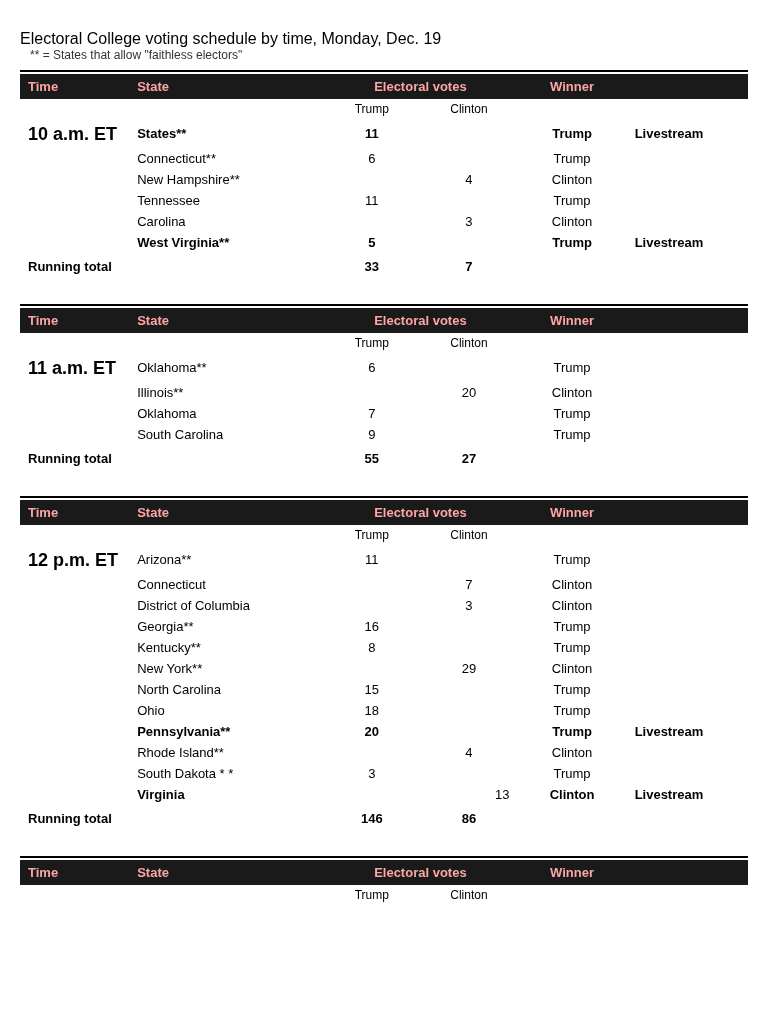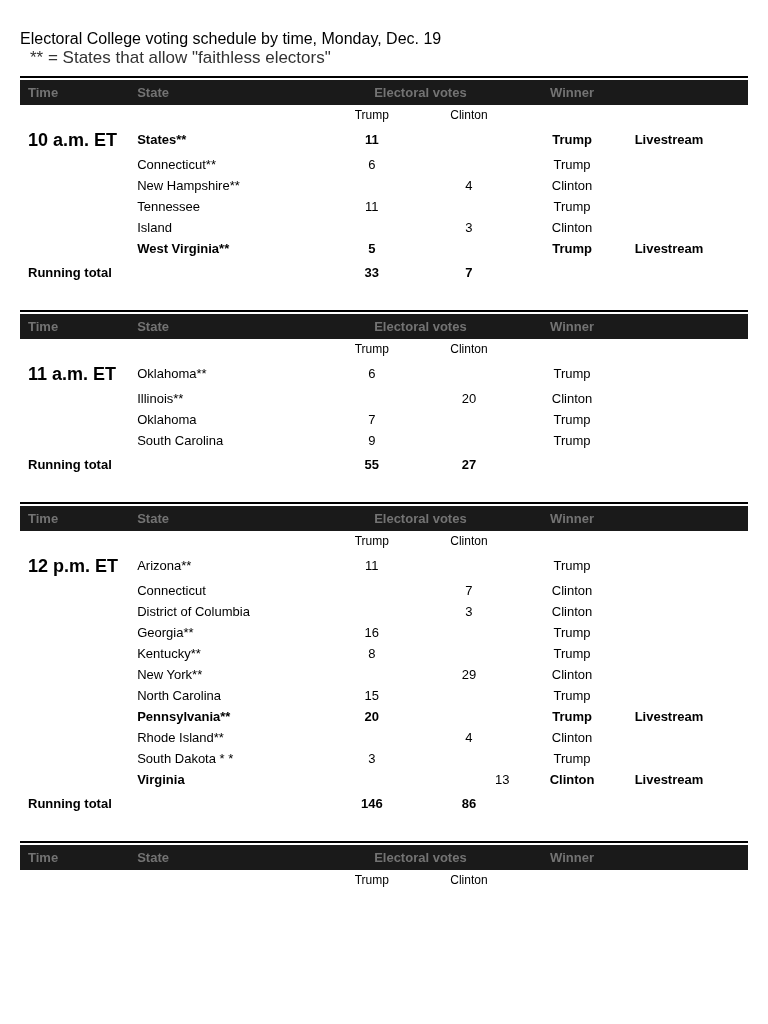--- a/index.html
+++ b/index.html
@@ -11,35 +11,35 @@
       width: 768px;
       min-height: 1024px;
       padding: 30px 20px;
     }
     h1 {
       text-align: left;
       font-size: 16px;
       font-weight: normal;
     }
     .subtitle {
-      font-size: 17px;
+      font-size: 12px;
       color: #333;
       margin-bottom: 8px;
       padding-left: 10px;
     }
     .section {
       margin-bottom: 24px;
     }
     table {
       width: 100%;
       border-collapse: collapse;
     }
     thead tr {
       background: #1a1a1a;
-      color: #737373;
+      color: #fca5a5;
     }
     thead tr th {
       padding: 5px 8px;
       text-align: left;
       font-weight: bold;
       font-size: 13px;
     }
     .subheader-row td {
       padding: 3px 8px;
       font-size: 12px;
@@ -132,21 +132,21 @@
           <tr>
             <td class="col-time time-cell"></td>
             <td class="col-state">Tennessee</td>
             <td class="col-trump">11</td>
             <td class="col-clinton"></td>
             <td class="col-winner">Trump</td>
             <td class="col-extra livestream-label"></td>
           </tr>
           <tr>
             <td class="col-time time-cell"></td>
-            <td class="col-state">Island</td>
+            <td class="col-state">Carolina</td>
             <td class="col-trump"></td>
             <td class="col-clinton">3</td>
             <td class="col-winner">Clinton</td>
             <td class="col-extra livestream-label"></td>
           </tr>
           <tr>
             <td class="col-time time-cell"></td>
             <td class="col-state" style="font-weight: bold;">West Virginia**</td>
             <td class="col-trump" style="font-weight: bold;">5</td>
             <td class="col-clinton" style="font-weight: bold;"></td>
@@ -300,20 +300,28 @@
           <tr>
             <td class="col-time time-cell"></td>
             <td class="col-state">North Carolina</td>
             <td class="col-trump">15</td>
             <td class="col-clinton"></td>
             <td class="col-winner">Trump</td>
             <td class="col-extra livestream-label"></td>
           </tr>
           <tr>
             <td class="col-time time-cell"></td>
+            <td class="col-state">Ohio</td>
+            <td class="col-trump">18</td>
+            <td class="col-clinton"></td>
+            <td class="col-winner">Trump</td>
+            <td class="col-extra livestream-label"></td>
+          </tr>
+          <tr>
+            <td class="col-time time-cell"></td>
             <td class="col-state" style="font-weight: bold;">Pennsylvania**</td>
             <td class="col-trump" style="font-weight: bold;">20</td>
             <td class="col-clinton" style="font-weight: bold;"></td>
             <td class="col-winner" style="font-weight: bold;">Trump</td>
             <td class="col-extra livestream-label">Livestream</td>
           </tr>
           <tr>
             <td class="col-time time-cell"></td>
             <td class="col-state">Rhode Island**</td>
             <td class="col-trump"></td>

